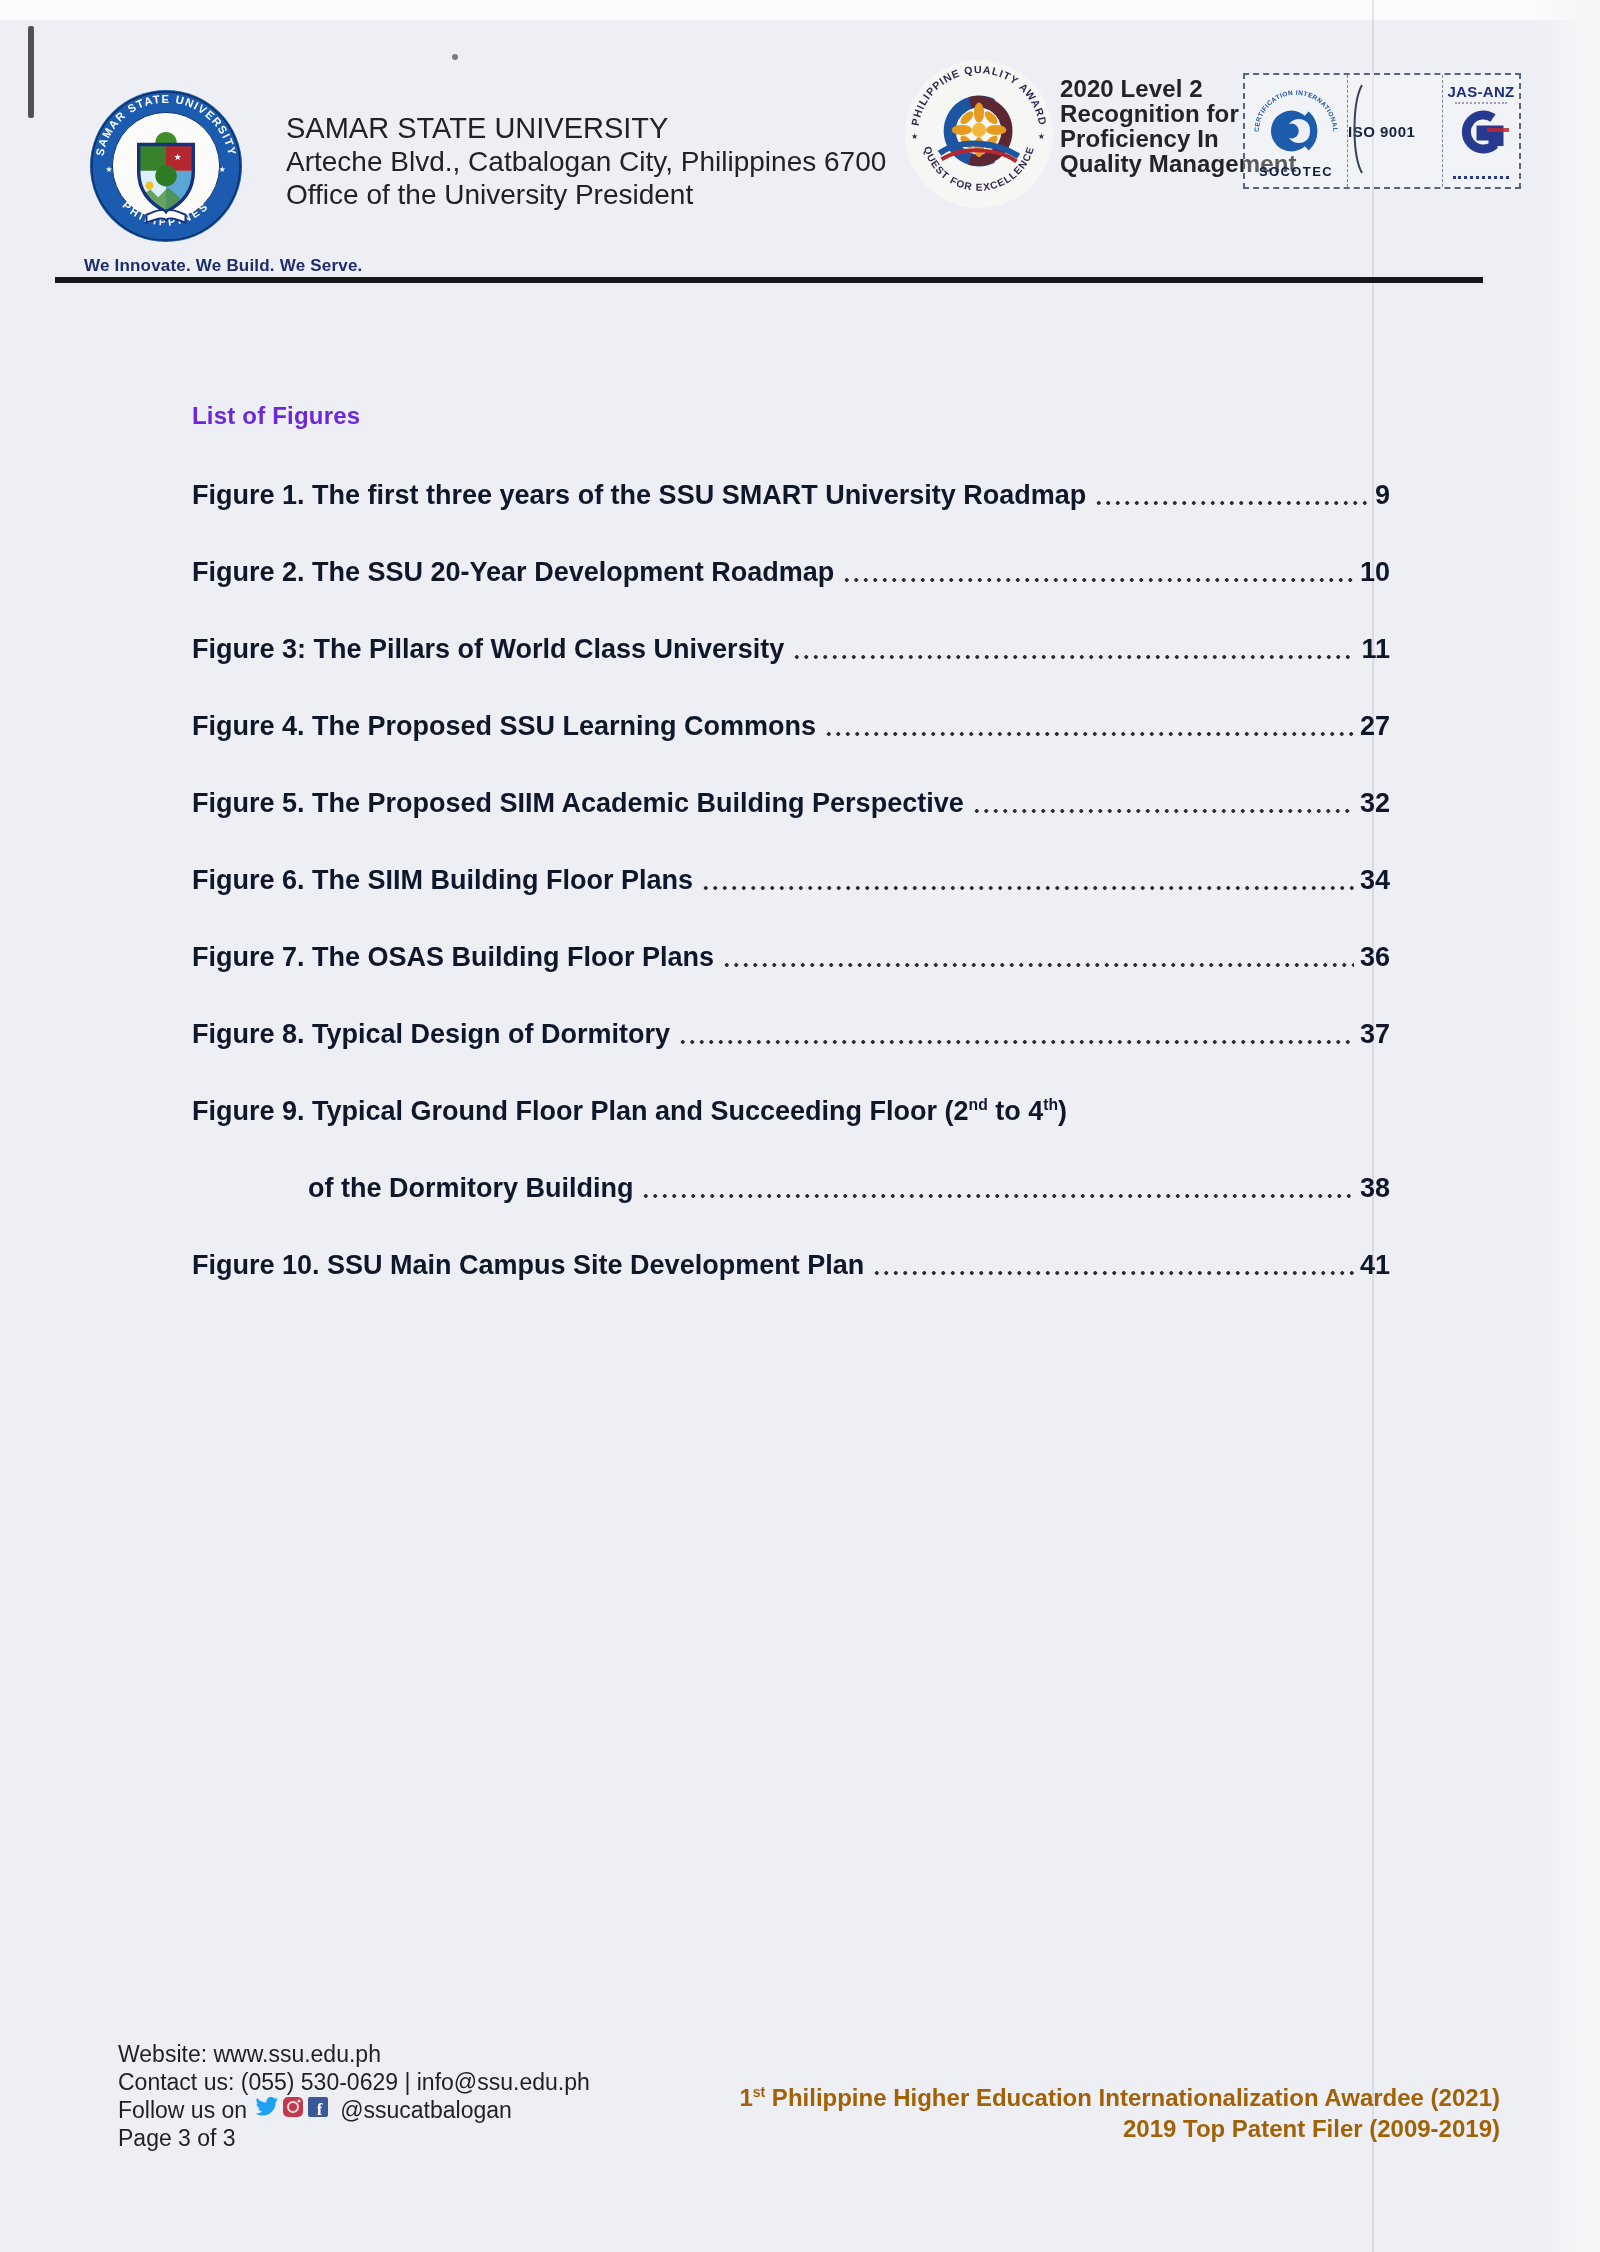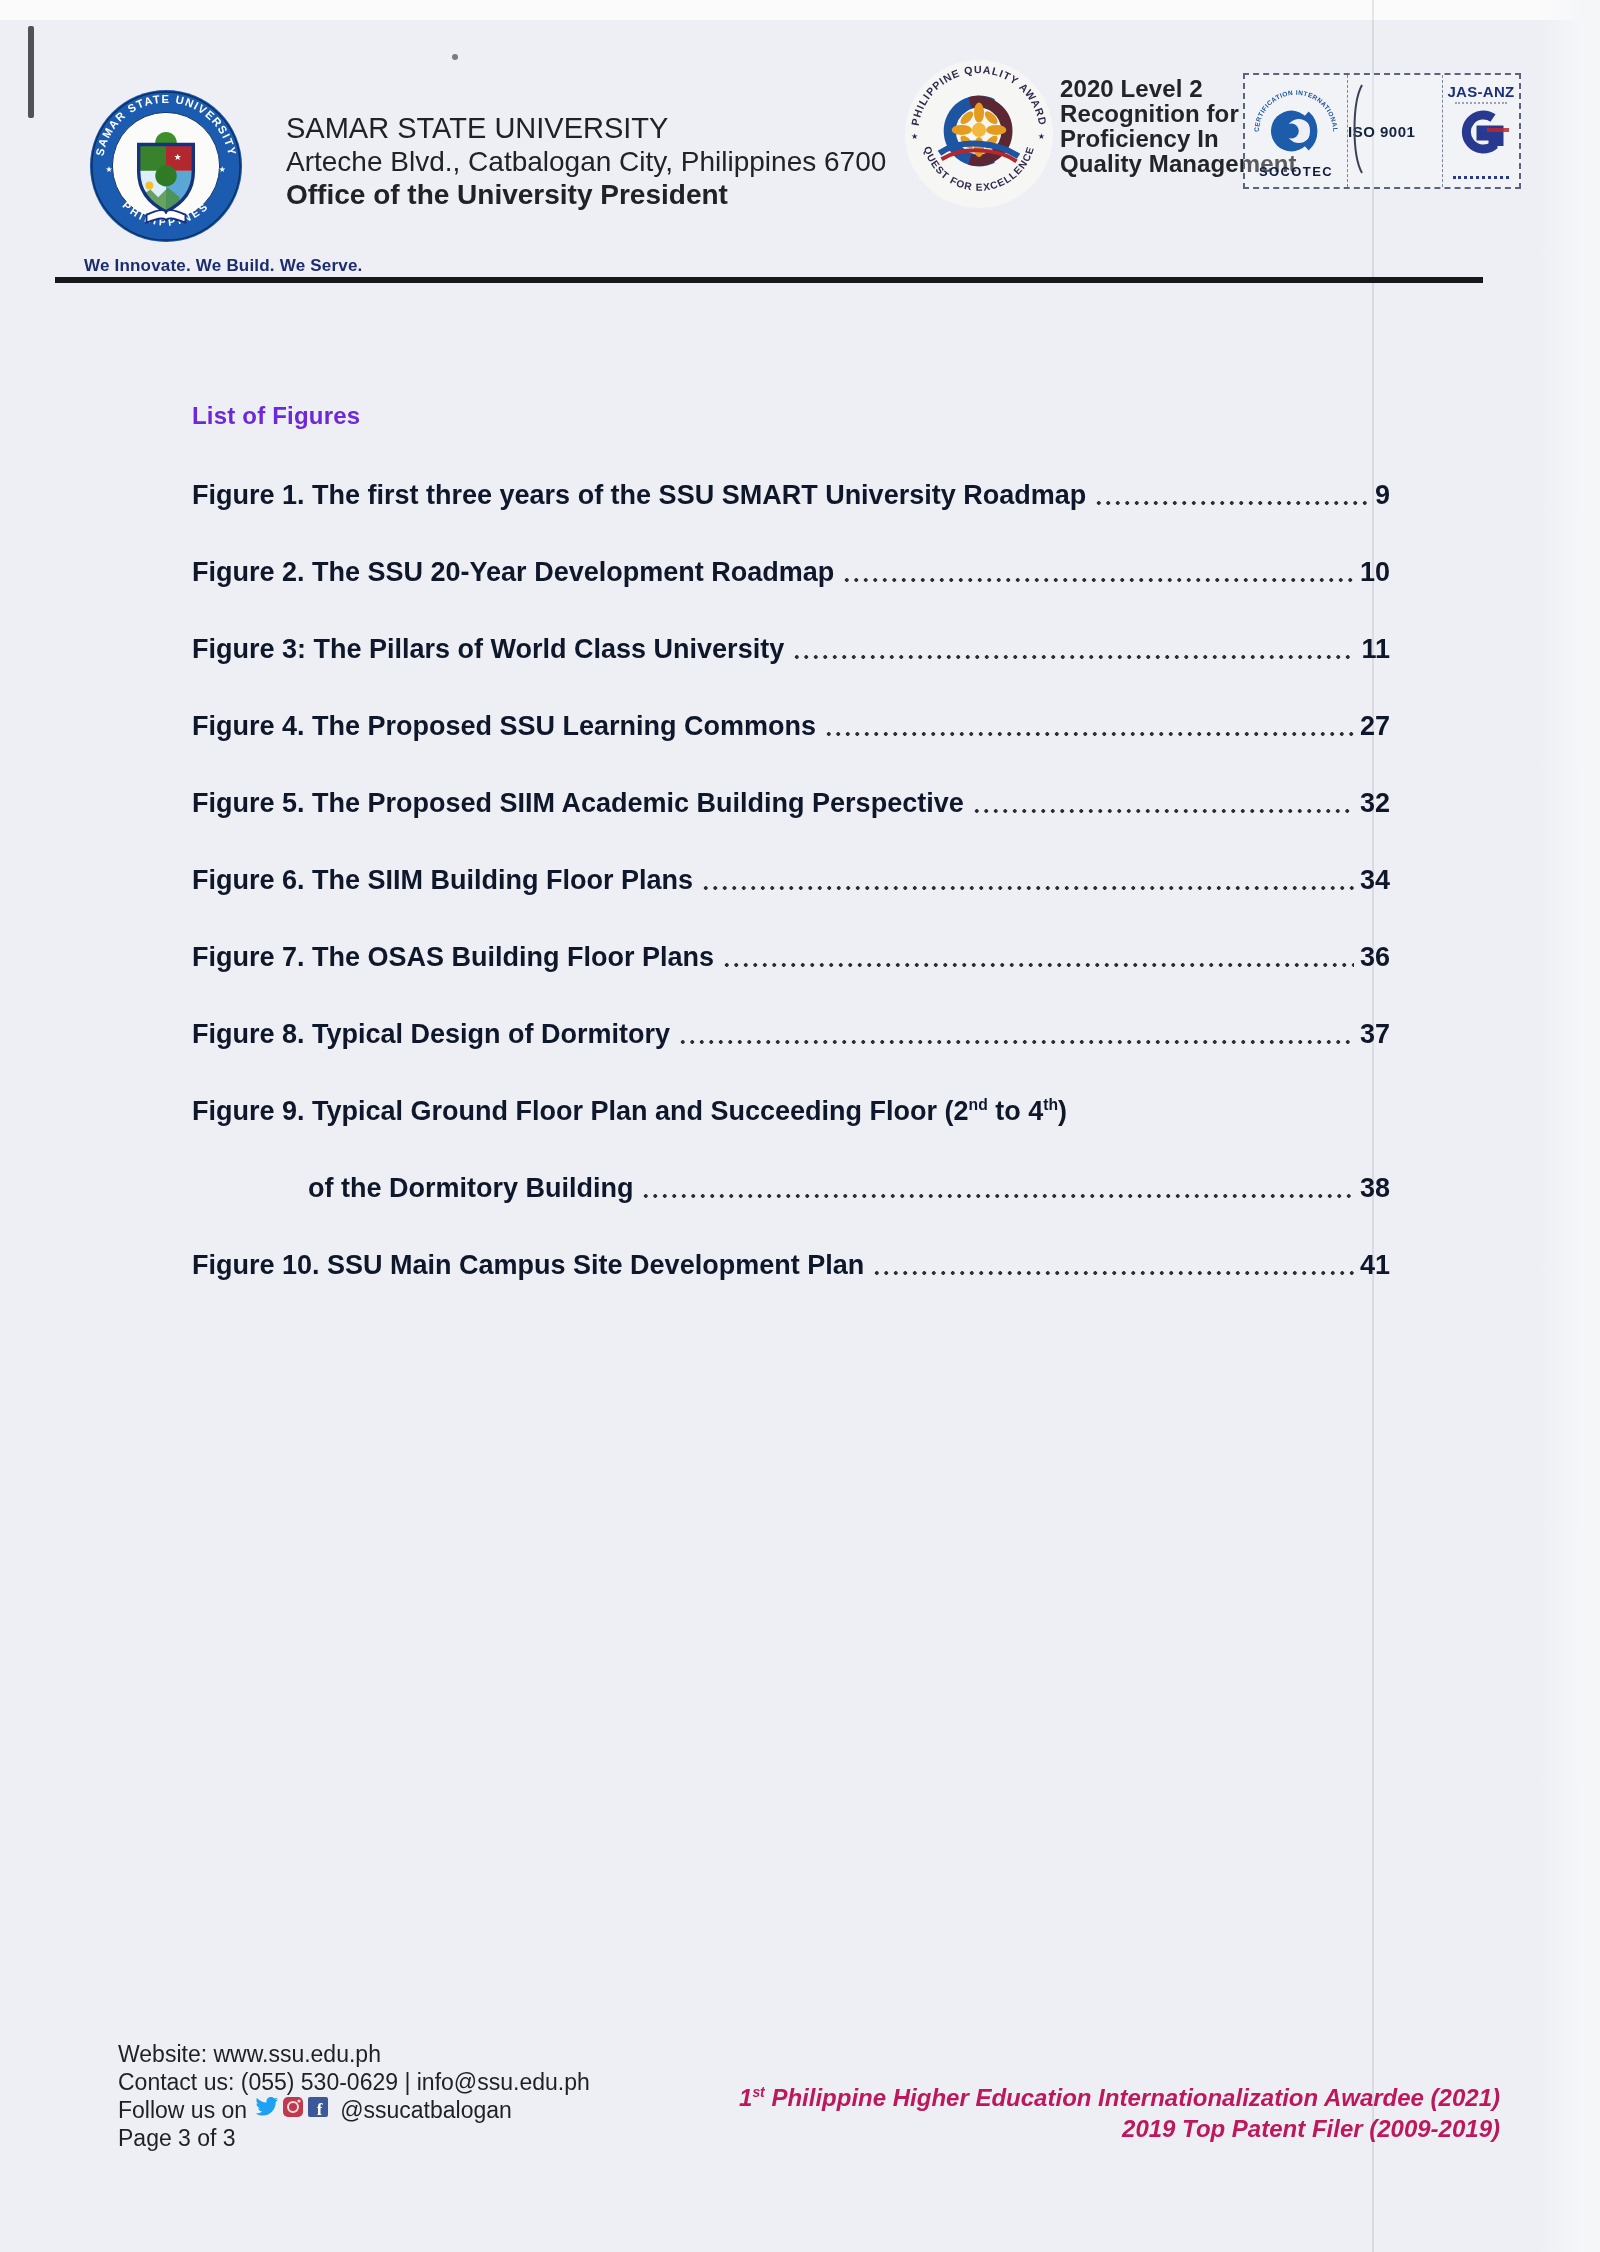--- a/index.html
+++ b/index.html
@@ -14,21 +14,21 @@
   .fold-line{position:absolute;left:1372px;top:0;width:2px;height:100%;background:rgba(110,120,145,.16);}
   .edge-artifact{position:absolute;left:28px;top:26px;width:6px;height:92px;background:#35363a;border-radius:2px;opacity:.85;}
   .speck{position:absolute;left:452px;top:54px;width:6px;height:6px;border-radius:50%;background:#5c5e63;opacity:.8;}
 
   
   .hdr-seal{position:absolute;left:88px;top:88px;width:156px;height:156px;}
   .hdr-tagline{position:absolute;left:84px;top:248px;font-size:17px;font-weight:bold;color:#1c2d6e;letter-spacing:.2px;margin-top:8px;}
   .hdr-text{position:absolute;left:286px;top:112px;line-height:33px;color:#212225;}
   .hdr-text .uni{font-size:29px;}
   .hdr-text .addr{font-size:28px;}
-  .hdr-text .office{font-size:28px;font-weight:bold;}
+  .hdr-text .office{font-size:28px;font-weight:normal;}
   .pqa-seal{position:absolute;left:903px;top:58px;width:152px;height:152px;}
   .award-text{position:absolute;left:1060px;top:76px;font-size:24px;font-weight:bold;
     color:#232428;line-height:25px;letter-spacing:.1px;}
   .cert-box{position:absolute;left:1243px;top:73px;width:274px;height:112px;
     border:2px dashed #59647e;display:flex;align-items:stretch;background:rgba(255,255,255,.25);}
   .cert-socotec{width:102px;position:relative;}
   .cert-iso{width:94px;position:relative;border:1px dashed #7a84a0;border-top:none;border-bottom:none;
     display:flex;align-items:center;}
   .cert-iso .bracket{position:absolute;left:2px;top:8px;height:92px;width:14px;}
   .cert-iso .iso-label{font-size:15px;font-weight:bold;color:#15233f;letter-spacing:.5px;}
@@ -50,21 +50,21 @@
   .fig-row .pnum{align-self:flex-end;padding-left:6px;}
   .fig-row.indent{padding-left:116px;}
   sup{font-size:58%;line-height:0;vertical-align:super;}
 
   
   .f-left{position:absolute;left:118px;top:2040px;font-size:23px;line-height:28px;color:#1f2024;}
   .f-left .follow{display:flex;align-items:flex-start;}
   .f-left .icons{display:flex;align-items:center;margin:0 8px;}
   .f-left .icons svg{margin-right:3px;}
   .f-right{position:absolute;right:100px;top:2082px;text-align:right;
-    font-size:24px;font-style:italic;font-weight:600;color:#be185d;line-height:31px;
+    font-size:24px;font-weight:600;color:#a16207;line-height:31px;
     font-family:"Liberation Sans", sans-serif;}
 </style>
 </head>
 <body>
 
 <div class="page">
   <div class="top-strip"></div>
   <div class="right-strip"></div>
   <div class="fold-line"></div>
   <div class="edge-artifact"></div>

